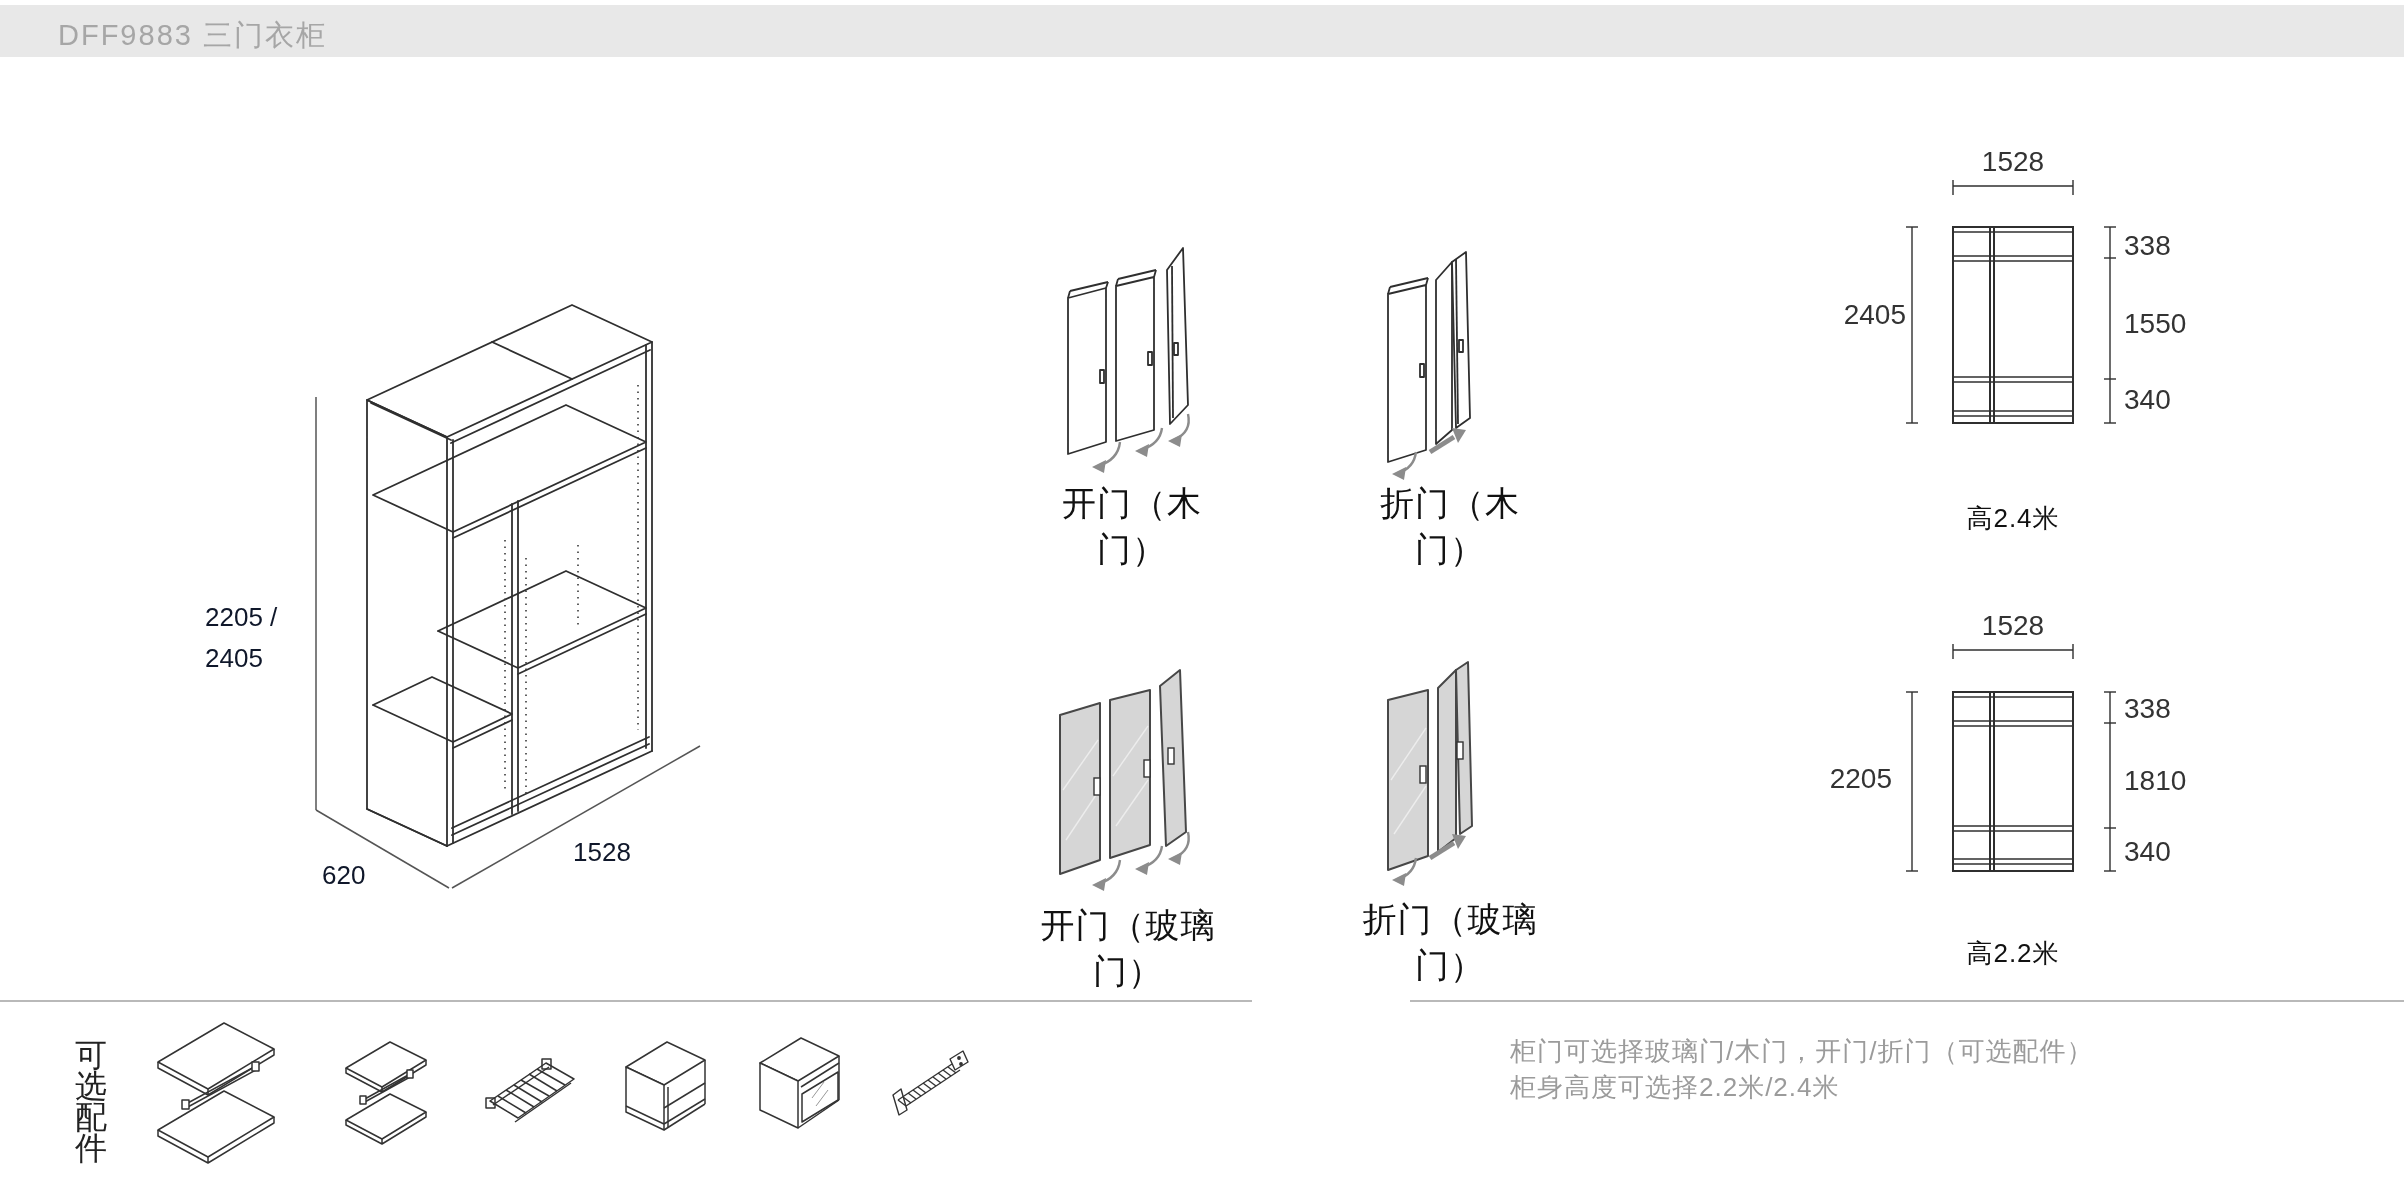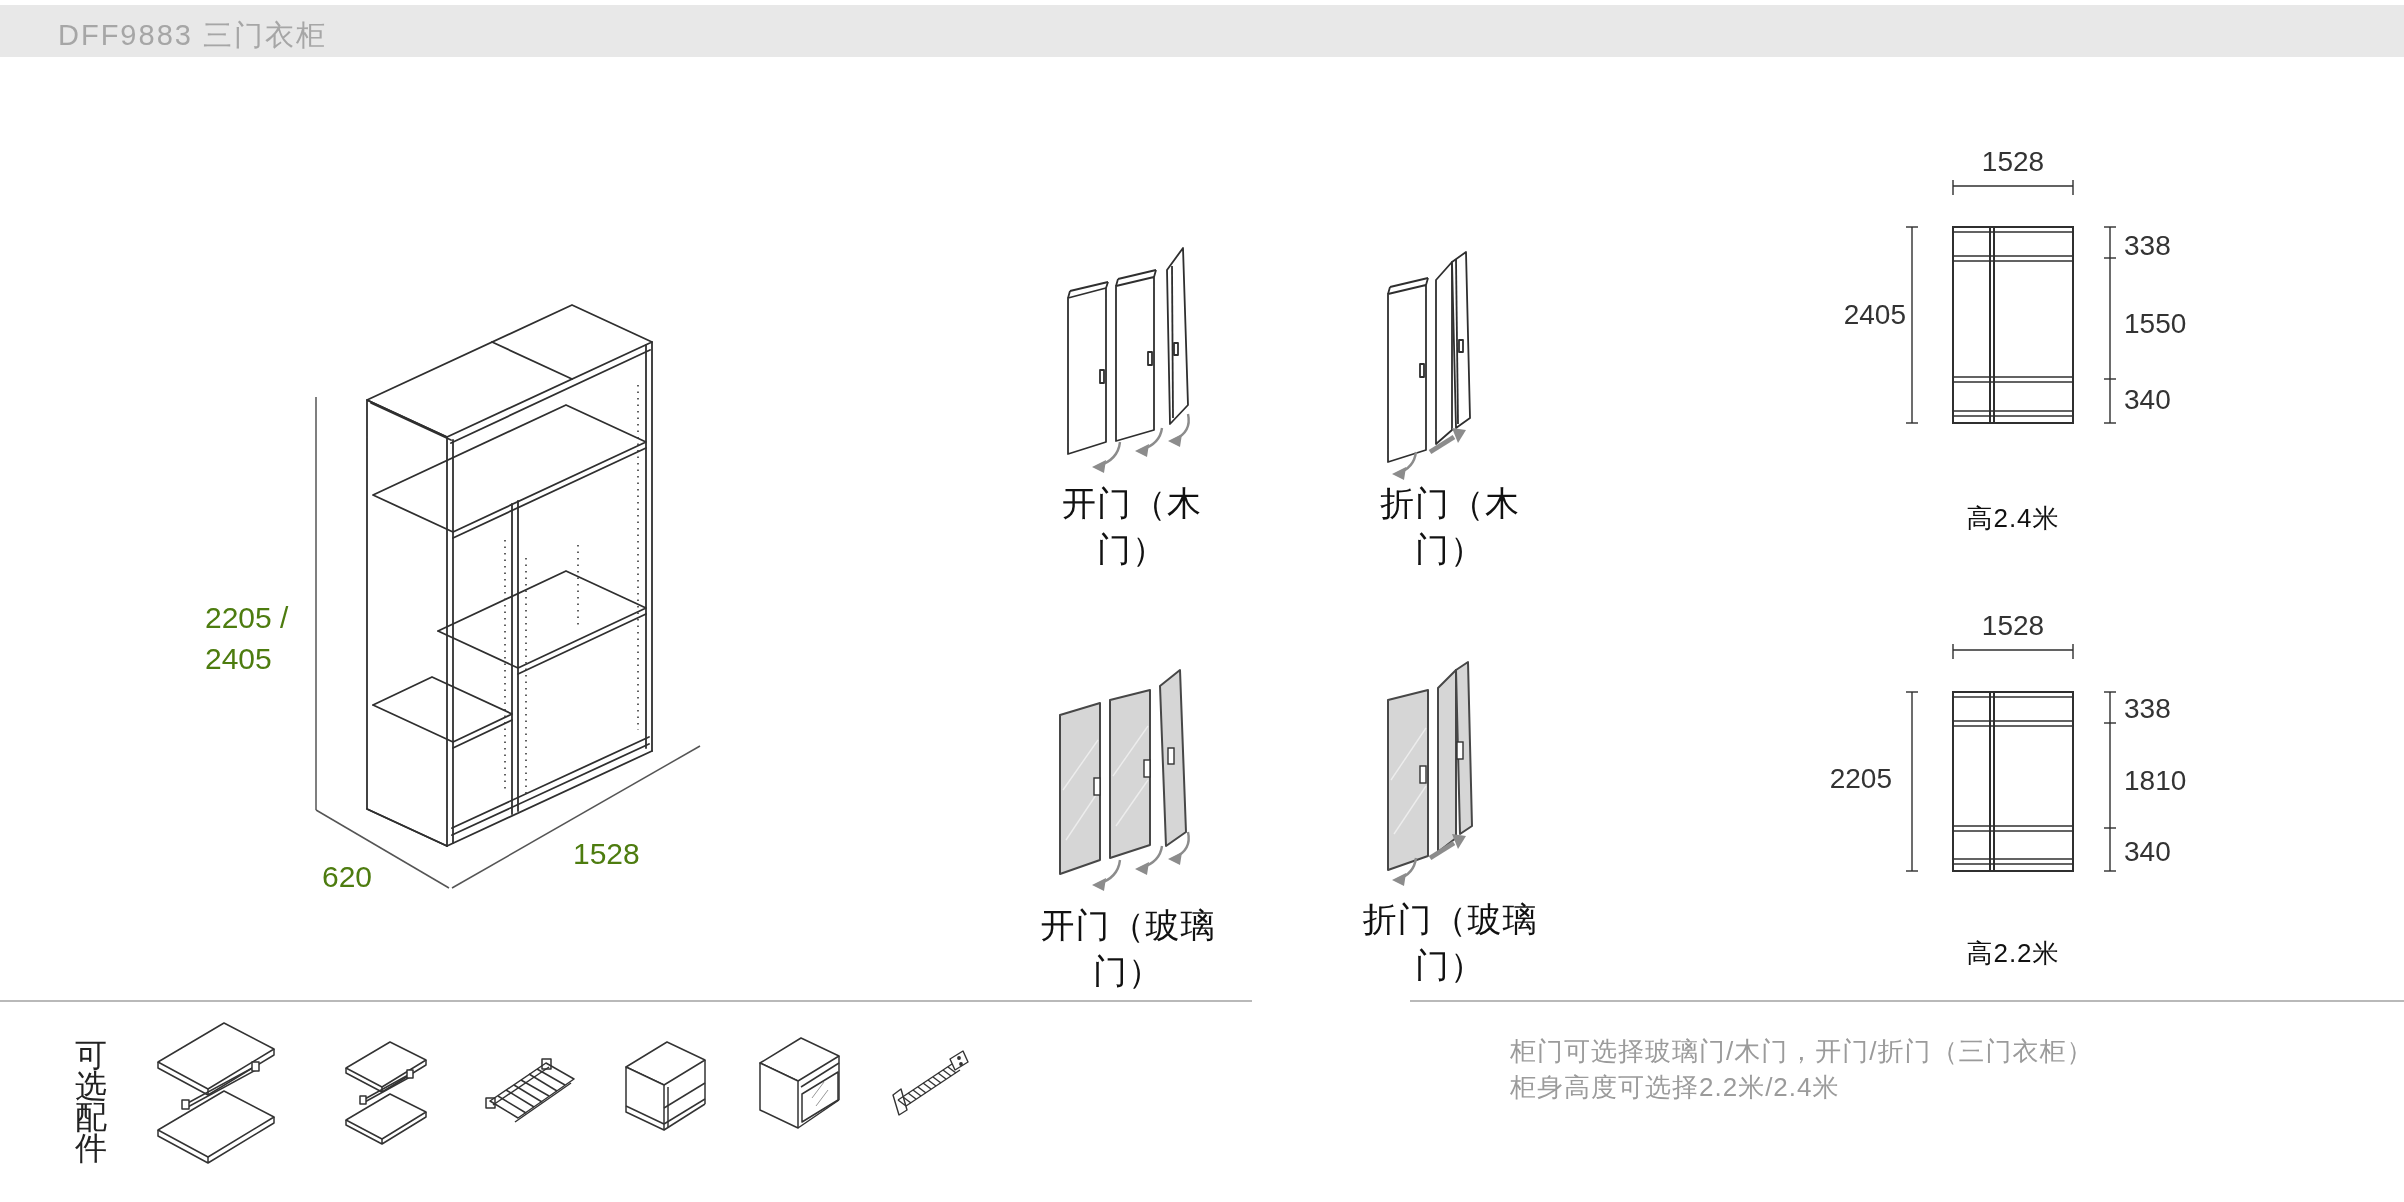--- a/index.html
+++ b/index.html
@@ -5,21 +5,21 @@
   html,body{margin:0;padding:0;background:#ffffff;}
   body{
     width:2404px;height:1202px;position:relative;overflow:hidden;
     font-family:"Liberation Sans","DejaVu Sans",sans-serif;color:#222;
   }
   .abs{position:absolute;}
   
   .header-bar{left:0;top:5px;width:2404px;height:52px;background:#e8e8e8;}
   .header-title{left:58px;top:16px;font-size:29px;letter-spacing:2px;color:#a6a6a6;}
   
-  .dim{font-size:30px;color:#4d7c0f;}
+  .dim{font-size:26px;color:#0f172a;}
   .dim-sm{font-size:28px;color:#333;}
   .caption{font-size:26px;color:#111;letter-spacing:1px;margin-top:39px;}
   .door-label{font-size:34px;color:#111;text-align:center;letter-spacing:1px;}
   .note{font-size:26px;color:#9b9b9b;letter-spacing:1px;}
   .divider{height:2px;background:#b9b9b9;top:1000px;}
   .acc-label{width:34px;font-size:32px;line-height:31px;color:#222;word-break:break-all;text-align:center;}
   svg{display:block;overflow:visible;}
   .right{text-align:right;}
   .center{text-align:center;}
 </style>
@@ -352,14 +352,14 @@
     <line x1="938" y1="1073" x2="946" y2="1079"></line>
     <line x1="943" y1="1070" x2="951" y2="1076"></line>
     <line x1="948" y1="1067" x2="956" y2="1073"></line>
     <polygon points="893,1095 901,1089 907,1110 899,1115"></polygon>
     <polygon points="950,1059 963,1051 968,1062 955,1070"></polygon>
     <circle cx="959" cy="1058" r="1.2" fill="#333"></circle>
     <circle cx="961" cy="1064" r="1.2" fill="#333"></circle>
   </g>
 </svg>
 
-<div class="abs note" style="left:1510px;top:1034px">柜门可选择玻璃门/木门，开门/折门（三门衣柜）</div>
+<div class="abs note" style="left:1510px;top:1034px">柜门可选择玻璃门/木门，开门/折门（可选配件）</div>
 <div class="abs note" style="left:1510px;top:1070px">柜身高度可选择2.2米/2.4米</div>
 
 </body></html>

